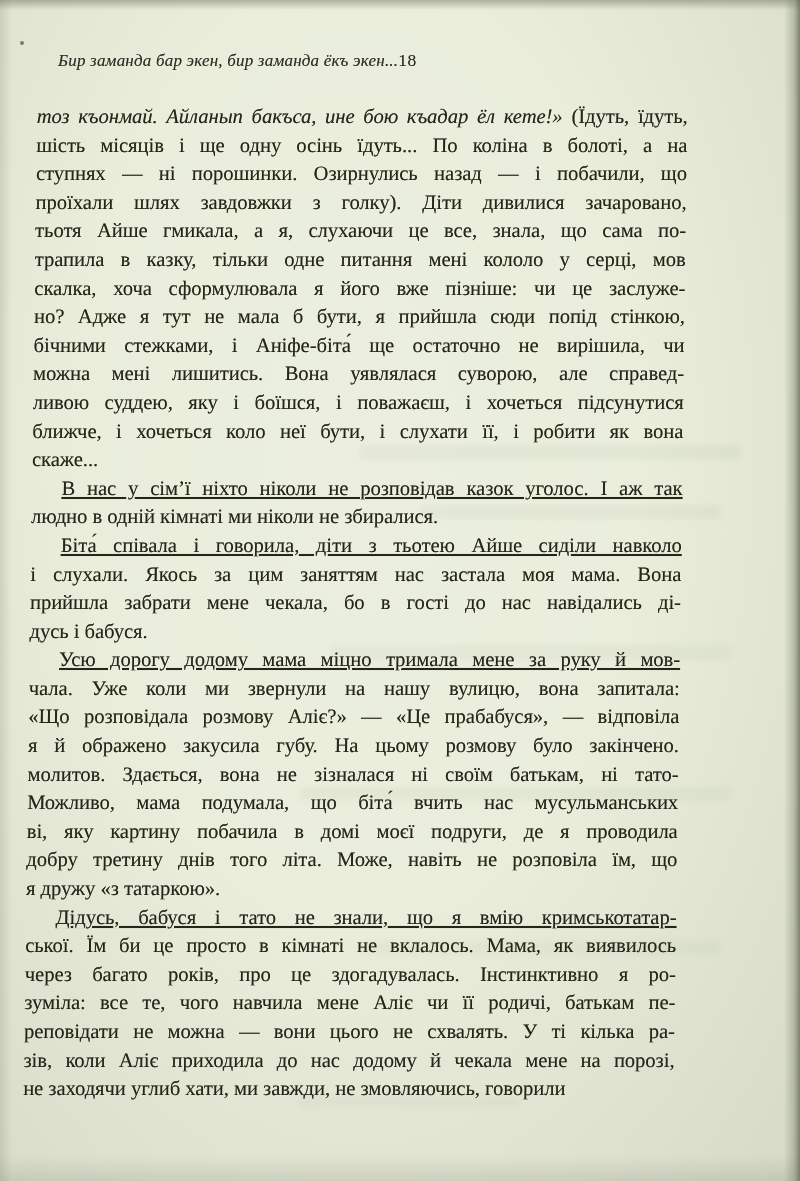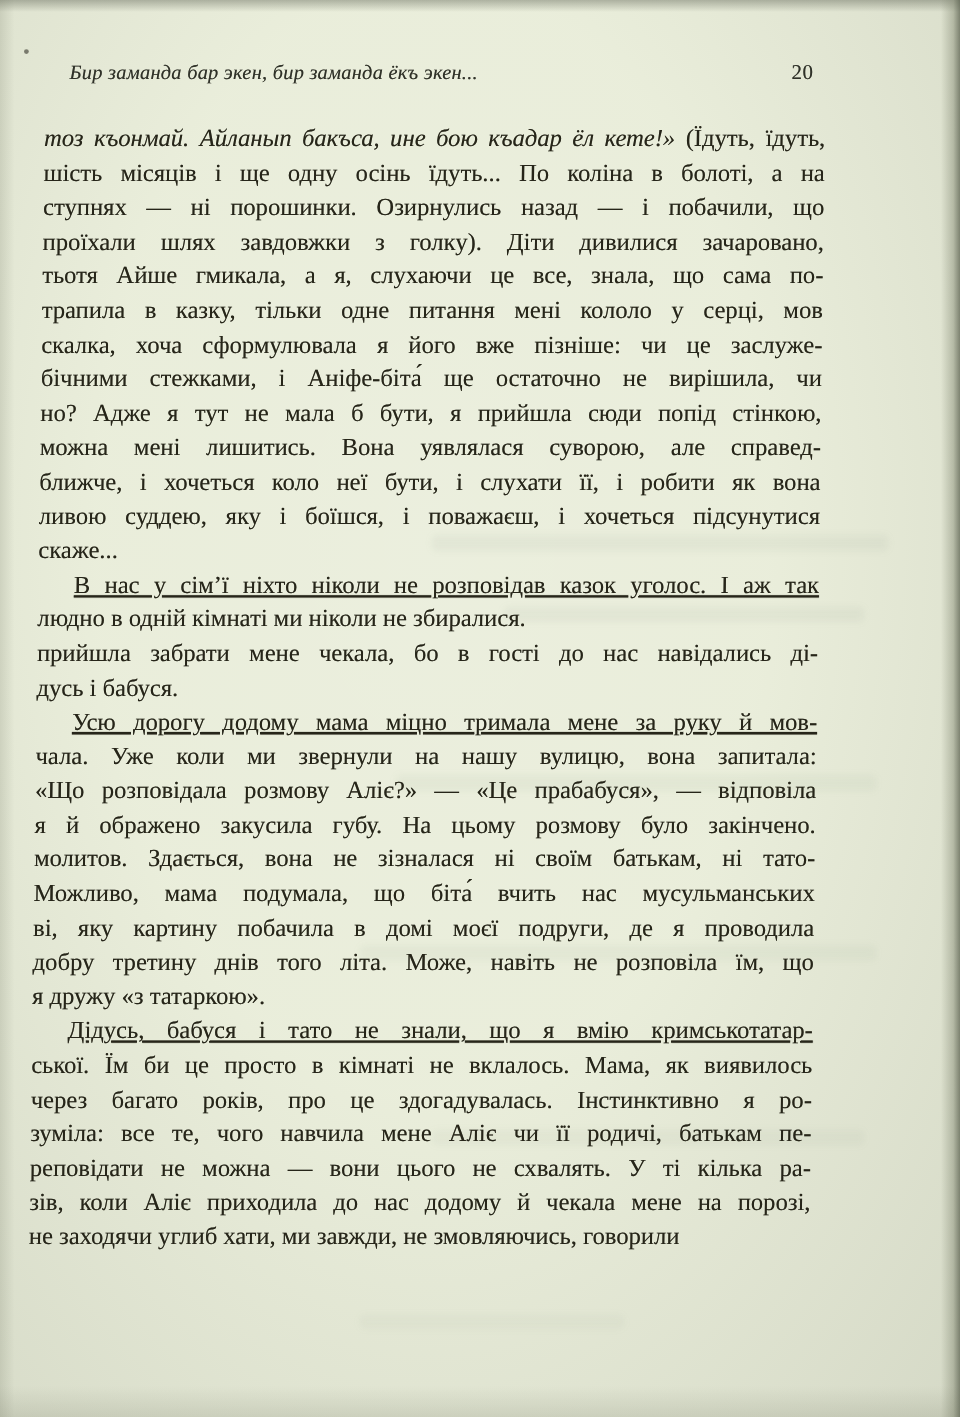--- a/index.html
+++ b/index.html
@@ -37,21 +37,21 @@
   .ghost{position:absolute;pointer-events:none;filter:blur(3px);background:rgba(110,130,110,0.07);border-radius:4px;}
   .g1{left:360px;top:446px;width:380px;height:13px;}
   .g2{left:420px;top:506px;width:300px;height:12px;}
   .g3{left:330px;top:646px;width:400px;height:13px;background:rgba(110,130,110,0.06);}
   .g4{left:300px;top:788px;width:430px;height:12px;background:rgba(110,130,110,0.06);}
   .g5{left:360px;top:942px;width:360px;height:12px;background:rgba(110,130,110,0.055);}
   .g6{left:300px;top:1096px;width:220px;height:11px;background:rgba(110,130,110,0.05);}
 
   .running-header{
     position:absolute;left:58px;top:50px;width:620px;
-    display:flex;justify-content:space-between;align-items:baseline;
+    display:flex;align-items:baseline;
     color:#2f3128;
   }
   .running-title{
     font-style:italic;font-size:17px;letter-spacing:.2px;
     text-shadow:0 0 .5px rgba(47,49,40,.55);
   }
   .folio{
     font-size:17.5px;font-style:normal;letter-spacing:.5px;
     text-shadow:0 0 .5px rgba(47,49,40,.55);
   }
@@ -80,39 +80,41 @@
 
 <div class="ghost g1"></div>
 <div class="ghost g2"></div>
 <div class="ghost g3"></div>
 <div class="ghost g4"></div>
 <div class="ghost g5"></div>
 <div class="ghost g6"></div>
 
 <div class="running-header">
   <span class="running-title">Бир заманда бар экен, бир заманда ёкъ экен...</span>
-  <span class="folio">20</span>
+  <span class="folio">18</span>
 </div>
 
 <div class="body-text">
   <div class="line j"><i>тоз къонмай. Айланып бакъса, ине бою къадар ёл кете!»</i><span> (Їдуть, їдуть,</span></div>
   <div class="line j">шість місяців і ще одну осінь їдуть... По коліна в болоті, а на</div>
   <div class="line j">ступнях — ні порошинки. Озирнулись назад — і побачили, що</div>
   <div class="line j">проїхали шлях завдовжки з голку). Діти дивилися зачаровано,</div>
   <div class="line j">тьотя Айше гмикала, а я, слухаючи це все, знала, що сама по-</div>
   <div class="line j">трапила в казку, тільки одне питання мені кололо у серці, мов</div>
   <div class="line j">скалка, хоча сформулювала я його вже пізніше: чи це заслуже-</div>
+  <div class="line j">но? Адже я тут не мала б бути, я прийшла сюди попід стінкою,</div>
   <div class="line j">бічними стежками, і Аніфе-біта́ ще остаточно не вирішила, чи</div>
-  <div class="line j">но? Адже я тут не мала б бути, я прийшла сюди попід стінкою,</div>
   <div class="line j">можна мені лишитись. Вона уявлялася суворою, але справед-</div>
+  <div class="line j">ливою суддею, яку і боїшся, і поважаєш, і хочеться підсунутися</div>
   <div class="line j">ближче, і хочеться коло неї бути, і слухати її, і робити як вона</div>
-  <div class="line j">ливою суддею, яку і боїшся, і поважаєш, і хочеться підсунутися</div>
   <div class="line end">скаже...</div>
   <div class="line j ind">В нас у сім’ї ніхто ніколи не розповідав казок уголос. І аж так</div>
   <div class="line end">людно в одній кімнаті ми ніколи не збиралися.</div>
+  <div class="line j ind">Біта́ співала і говорила, діти з тьотею Айше сиділи навколо</div>
+  <div class="line j">і слухали. Якось за цим заняттям нас застала моя мама. Вона</div>
   <div class="line j">прийшла забрати мене чекала, бо в гості до нас навідались ді-</div>
   <div class="line end">дусь і бабуся.</div>
   <div class="line j ind">Усю дорогу додому мама міцно тримала мене за руку й мов-</div>
   <div class="line j">чала. Уже коли ми звернули на нашу вулицю, вона запитала:</div>
   <div class="line j">«Що розповідала розмову Аліє?» — «Це прабабуся», — відповіла</div>
   <div class="line j">я й ображено закусила губу. На цьому розмову було закінчено.</div>
   <div class="line j">молитов. Здається, вона не зізналася ні своїм батькам, ні тато-</div>
   <div class="line j">Можливо, мама подумала, що біта́ вчить нас мусульманських</div>
   <div class="line j">ві, яку картину побачила в домі моєї подруги, де я проводила</div>
   <div class="line j">добру третину днів того літа. Може, навіть не розповіла їм, що</div>

